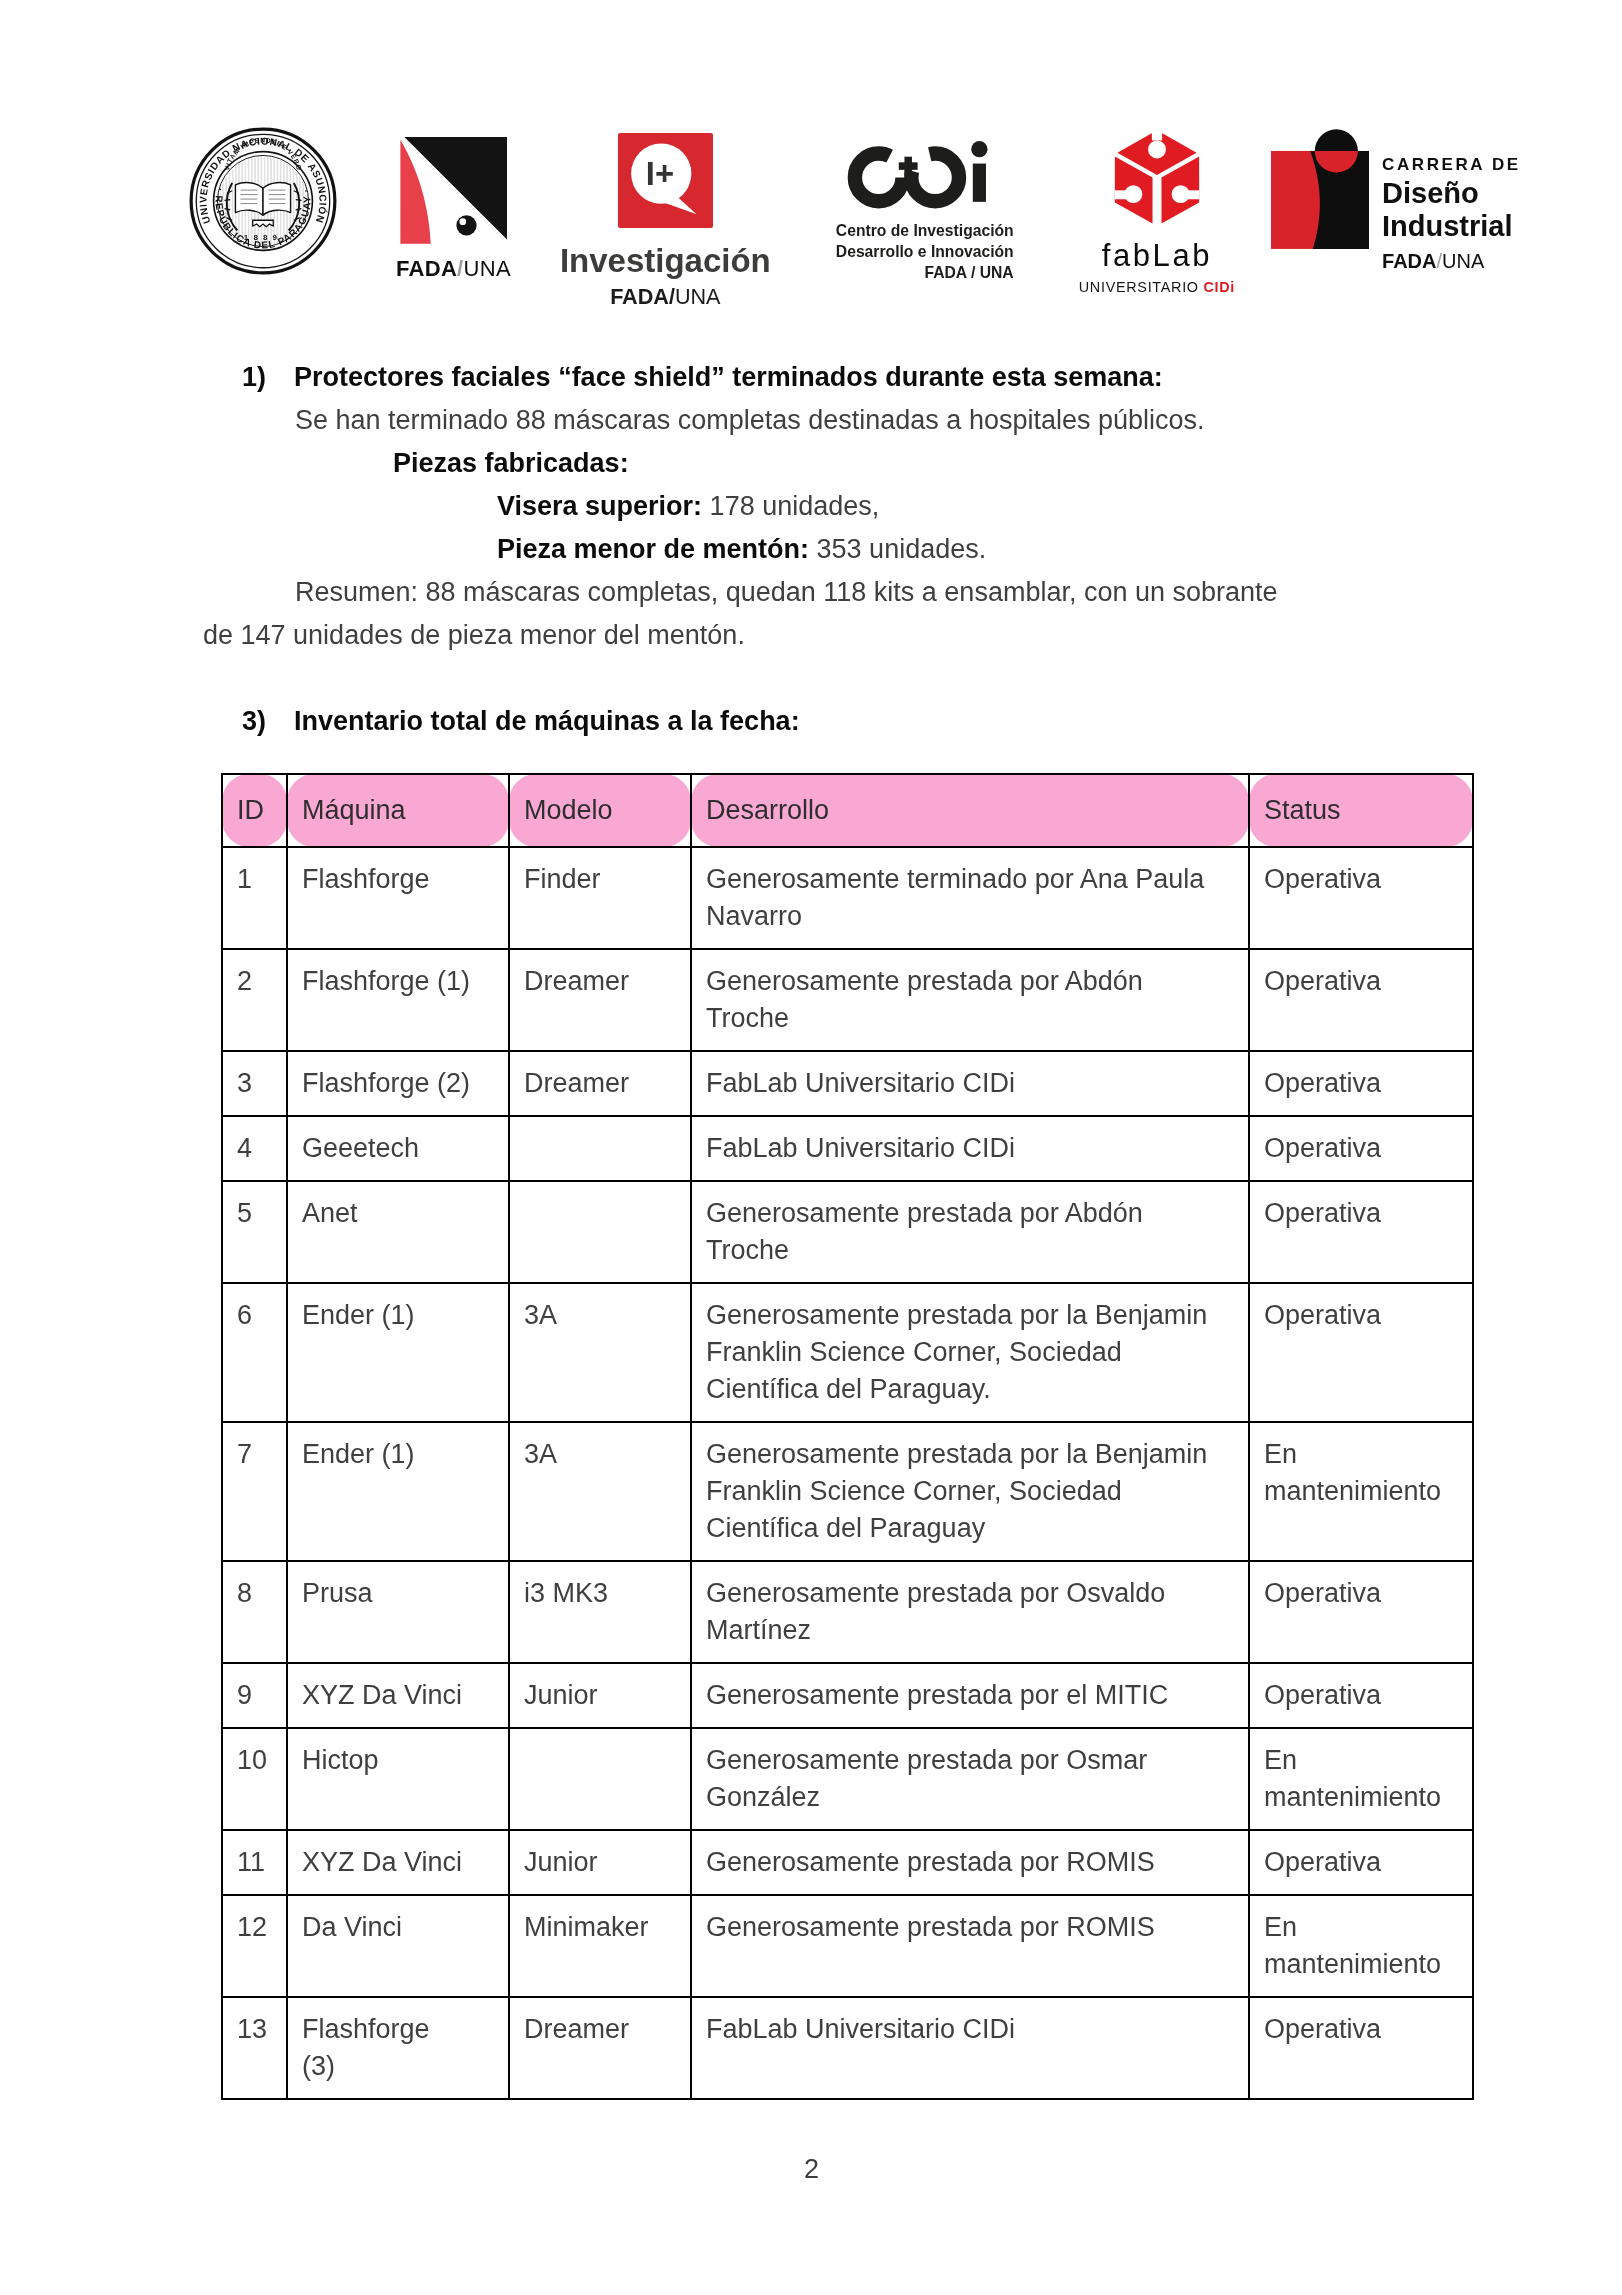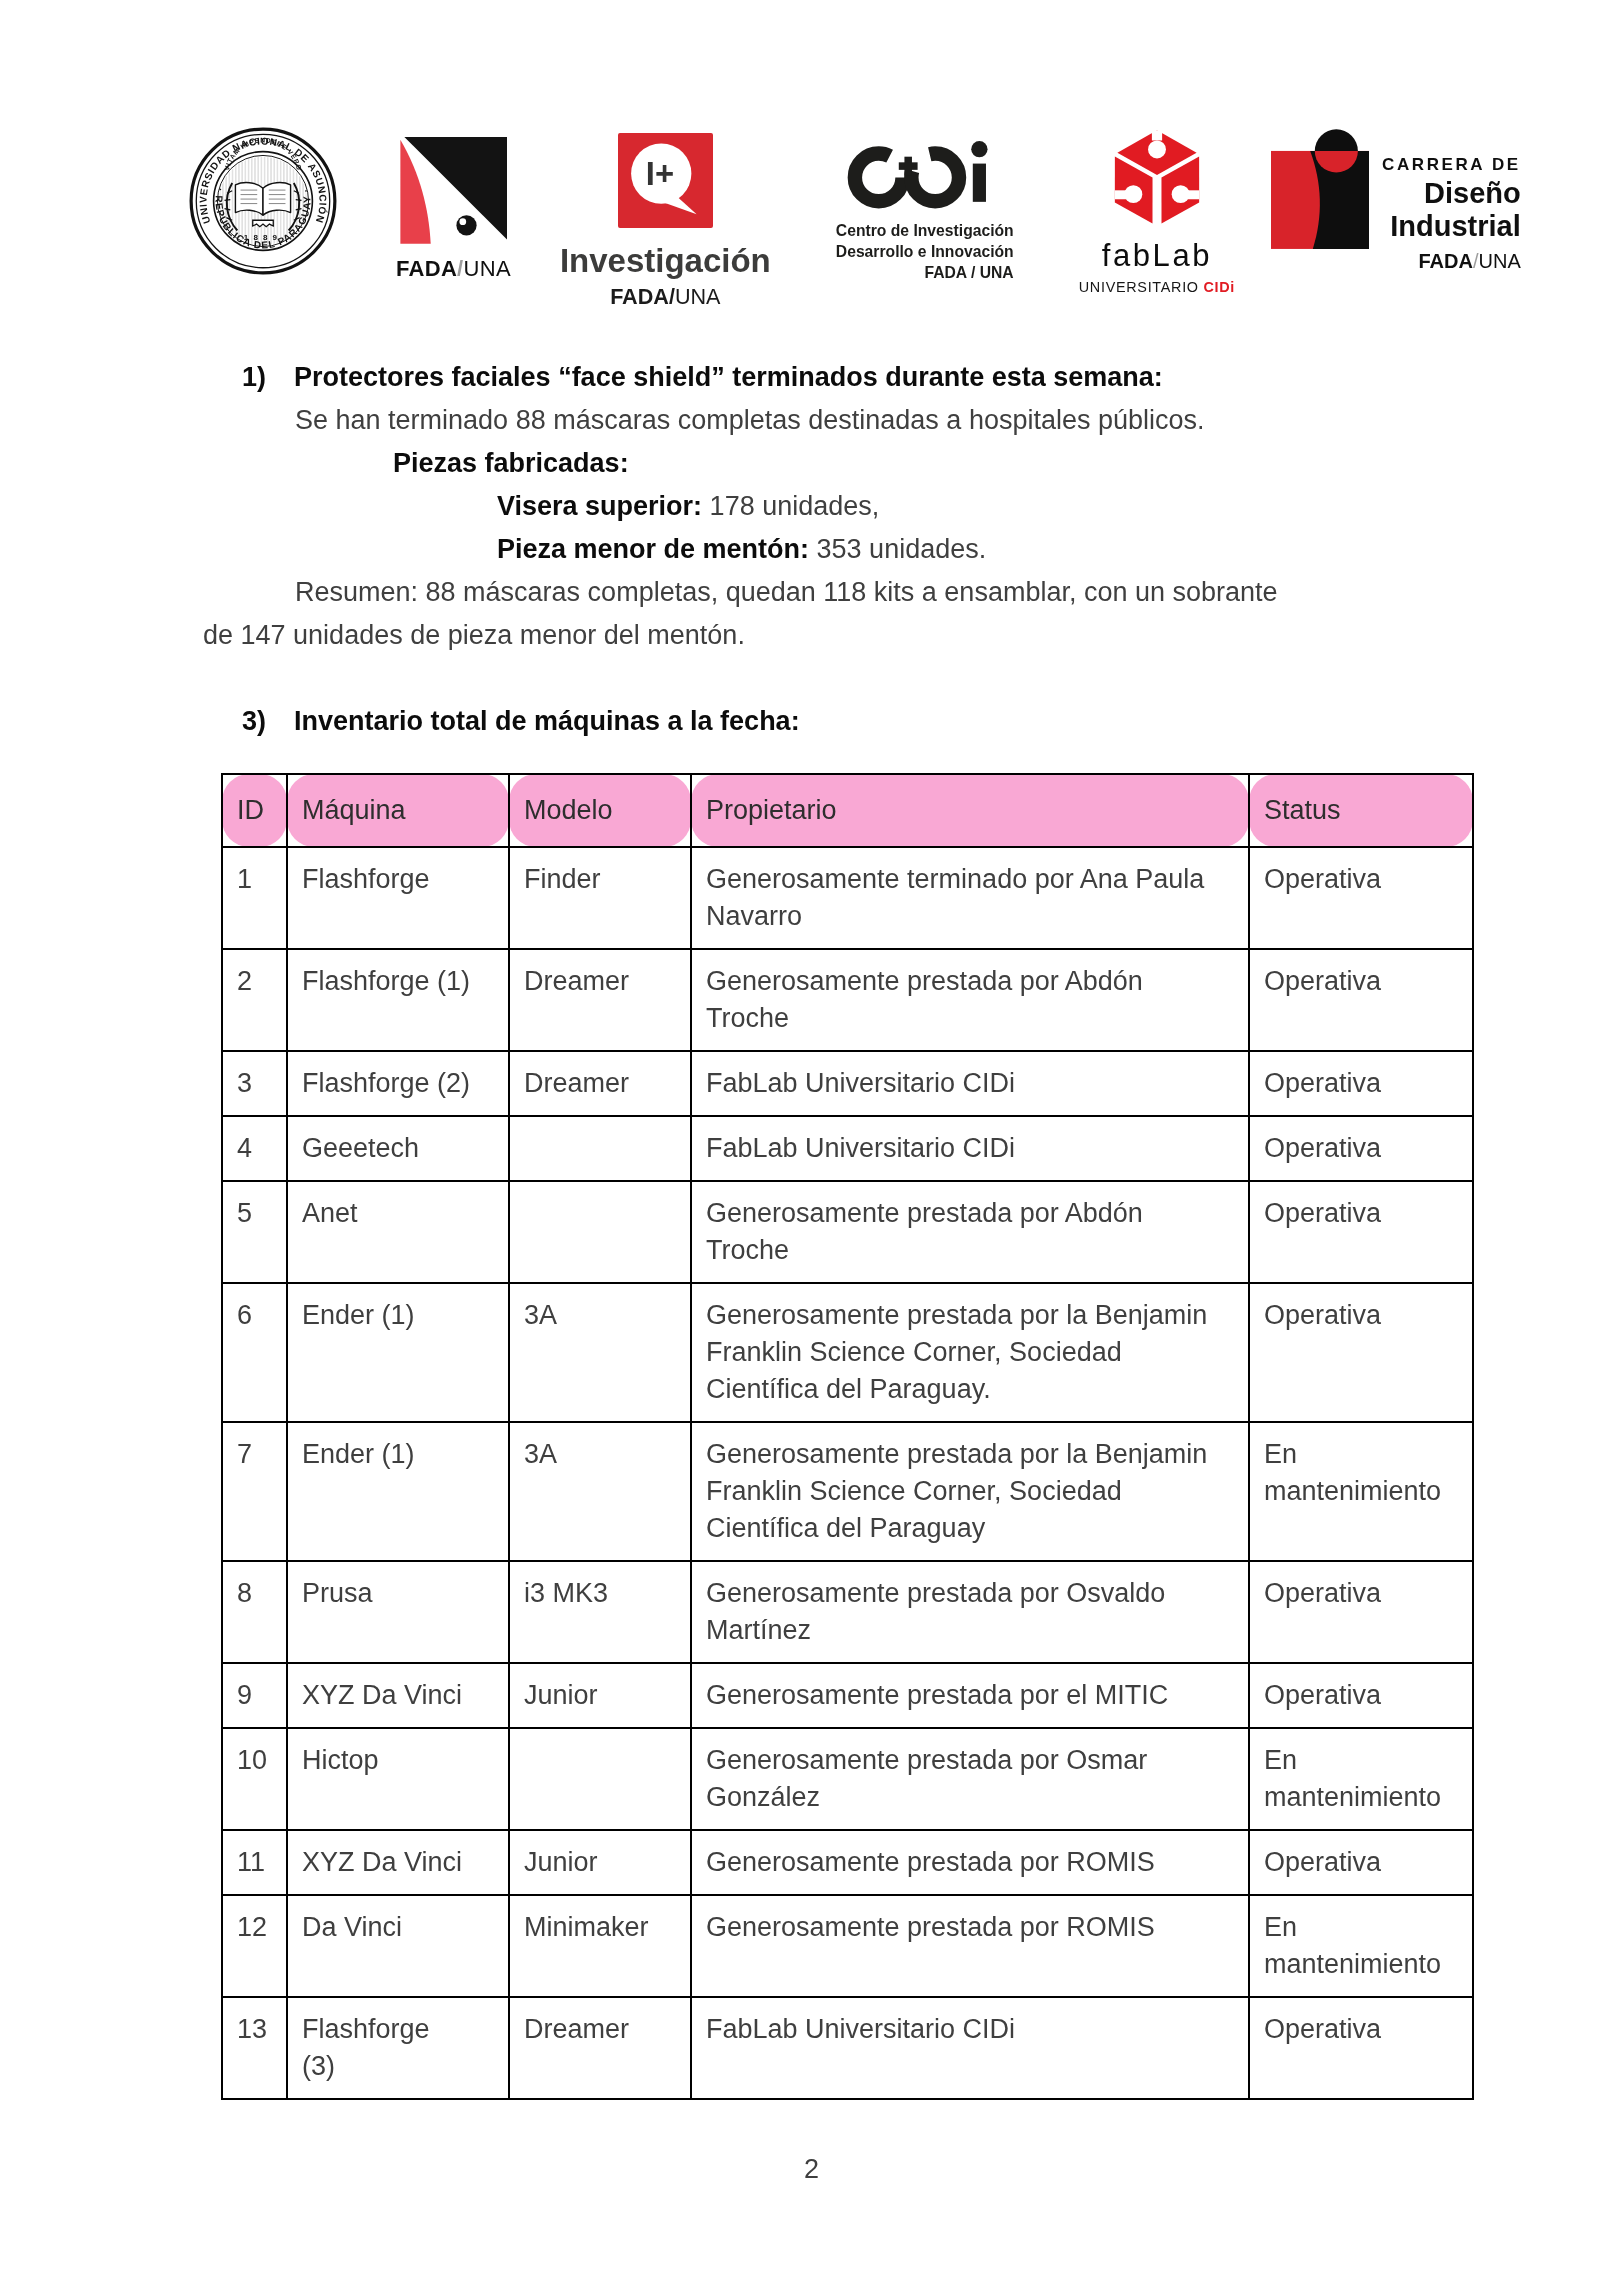--- a/index.html
+++ b/index.html
@@ -10,21 +10,21 @@
 
   
   .logos { position:absolute; left:186px; top:121px; display:flex; flex-wrap:nowrap; align-items:flex-start; }
   .logo { display:flex; flex-direction:column; align-items:center; }
   .gap-a{width:56px;} .gap-b{width:49px;} .gap-c{width:46px;} .gap-d{width:46px;} .gap-e{width:36px;}
   .seal-wrap { margin-top:3.3px; }
   .fada-wrap { margin-top:16.3px; }
   .inv-wrap  { margin-top:11.8px; }
   .cidi-wrap { margin-top:19.6px; }
   .fab-wrap  { margin-top:7.8px; }
-  .di-wrap   { margin-top:6.5px; flex-direction:row; align-items:flex-start;text-align:right; }
+  .di-wrap   { margin-top:6.5px; flex-direction:row; align-items:flex-start; }
 
   .fada-cap { margin-top:10.5px; font-size:22px; color:#101010; letter-spacing:0.3px; }
   .fada-cap b { font-weight:700; }
   .fada-cap .slash { color:#9e9e9e; font-weight:700; }
   .fada-cap .light { font-weight:400; }
 
   .inv-cap1 { margin-top:14.4px; font-size:33px; font-weight:700; color:#3c3c3b; }
   .inv-cap2 { margin-top:3.9px; font-size:21.6px; color:#1b1b1b; }
   .inv-cap2 b { font-weight:700; }
   .inv-cap2 .light { font-weight:400; }
@@ -241,21 +241,21 @@
           <col style="width:222px">
           <col style="width:182px">
           <col style="width:558px">
           <col style="width:224px">
       </colgroup>
       <thead>
         <tr>
             <th>ID</th>
             <th>Máquina</th>
             <th>Modelo</th>
-            <th>Propietario</th>
+            <th>Desarrollo</th>
             <th>Status</th>
           </tr>
       </thead>
       <tbody>
           <tr>
             <td>1</td>
             <td>Flashforge</td>
             <td>Finder</td>
             <td>Generosamente terminado por Ana Paula
 Navarro</td>

